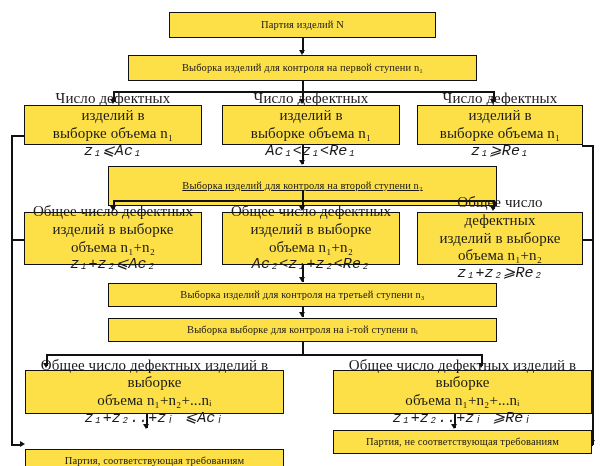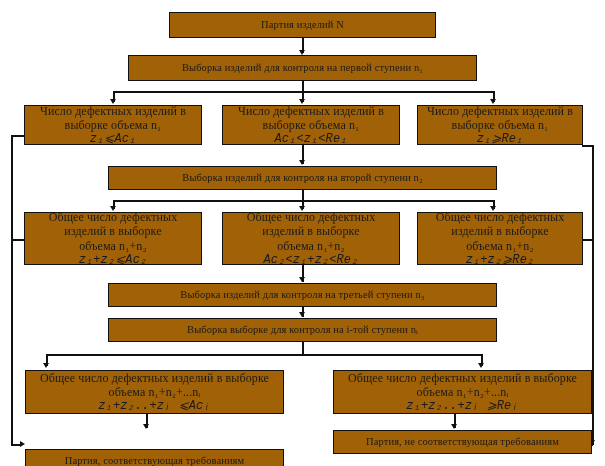--- a/index.html
+++ b/index.html
@@ -9,31 +9,31 @@
     font-family:"Liberation Serif", serif;
     color:#1a1a1a;
     overflow:hidden;
   }
   #chart{position:relative;width:605px;height:466px;}
 
   .box{
     position:absolute;
     box-sizing:border-box;
     border:1.5px solid #111;
-    background:#a16207;
+    background:#fde047;
     display:flex;
     align-items:center;
     justify-content:flex-start;
     text-align:center;
     line-height:1.18;
     letter-spacing:0.1px;
   }
   .box .inner{width:100%;padding:1px 4px;}
   .t10{font-size:10.5px;}
-  .t9{font-size:12px;}
+  .t9{font-size:15px;}
   .ln{display:block;}
   .math{font-style:italic;font-family:Liberation Mono, monospace;}
 
   
   .vline{position:absolute;width:1.5px;background:#111;}
   .hline{position:absolute;height:1.5px;background:#111;}
   .arrow-d{position:absolute;width:0;height:0;
     border-left:3.5px solid transparent;
     border-right:3.5px solid transparent;
     border-top:5px solid #111;}
@@ -94,21 +94,21 @@
 
   <div class="stub" style="left:11px;top:135px;width:14px;"></div>
   <div class="vline" style="left:11px;top:135px;height:310px;"></div>
 
   <div class="stub" style="left:582px;top:145px;width:12px;"></div>
   <div class="vline" style="left:592px;top:145px;height:300px;"></div>
 
   <div class="vline" style="left:302px;top:145px;height:19px;"></div>
   <div class="arrow-d" style="left:299px;top:160px;"></div>
 
-  <div class="box t10" style="left:108px;top:166px;width:389px;height:24px;">
+  <div class="box t10" style="left:108px;top:166px;width:389px;height:40px;text-decoration:underline;">
     <span class="inner">Выборка изделий для контроля на второй ступени n₂</span>
   </div>
 
   <div class="vline" style="left:302px;top:190px;height:11px;"></div>
   <div class="hline" style="left:113px;top:200px;width:380px;"></div>
   <div class="vline" style="left:113px;top:200px;height:9px;"></div>
   <div class="arrow-d" style="left:110px;top:206px;"></div>
   <div class="vline" style="left:302px;top:200px;height:9px;"></div>
   <div class="arrow-d" style="left:299px;top:206px;"></div>
   <div class="vline" style="left:493px;top:200px;height:9px;"></div>

